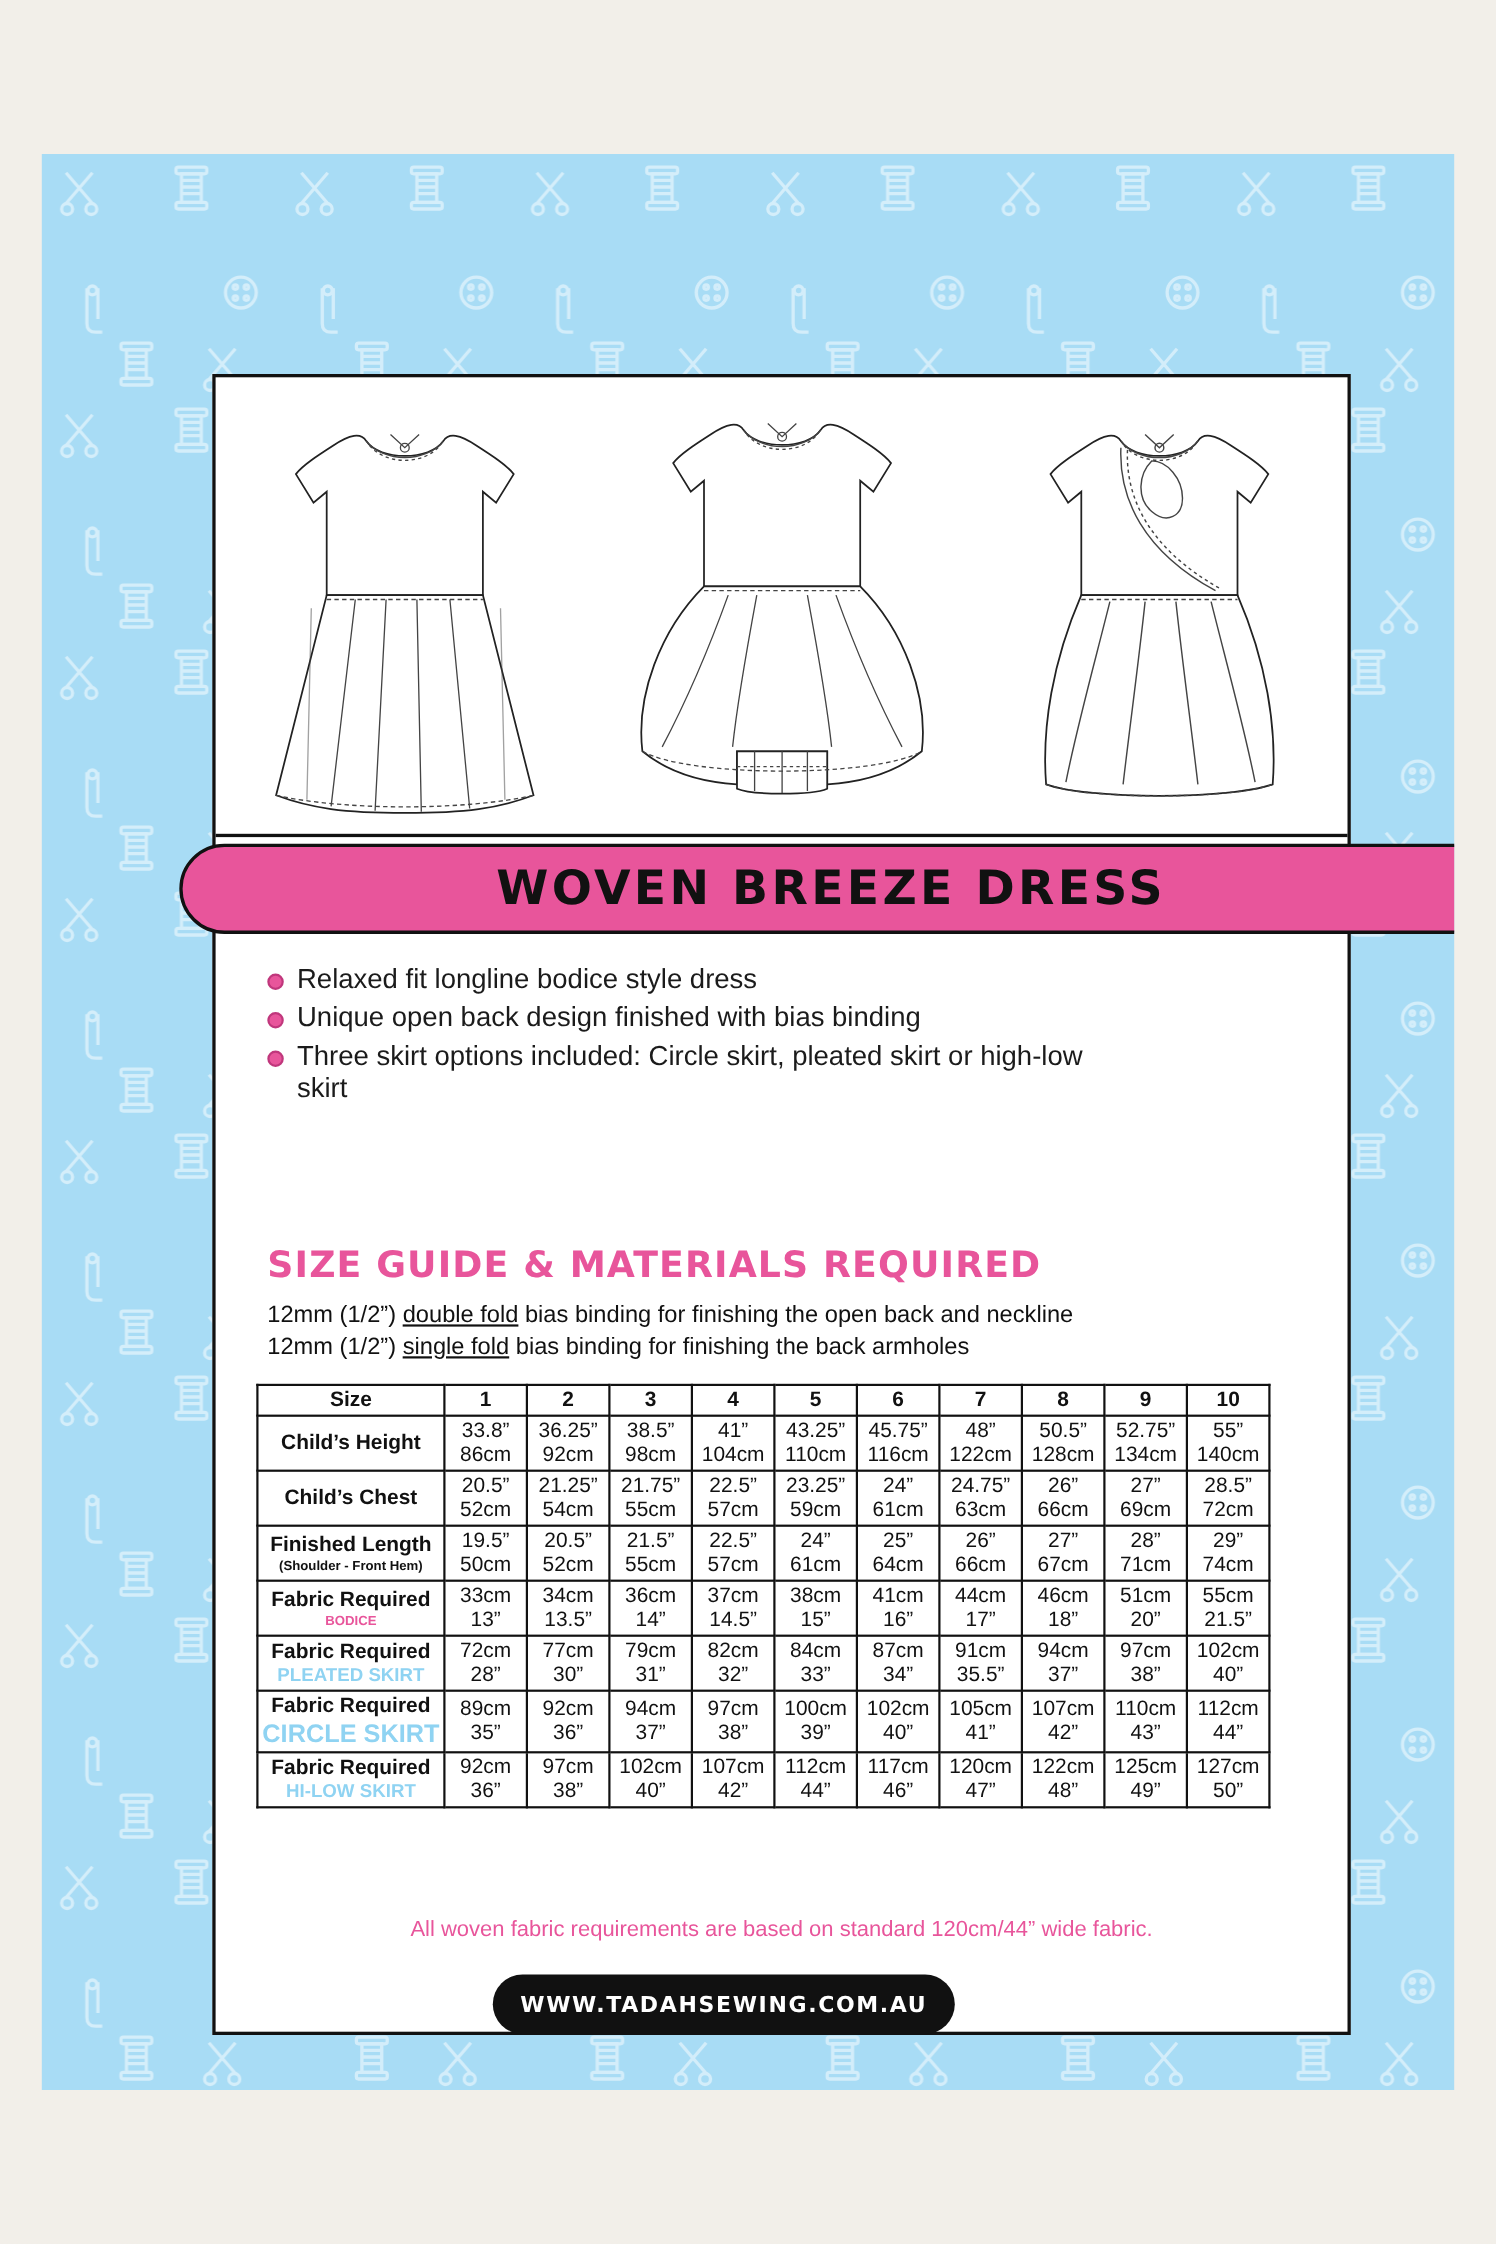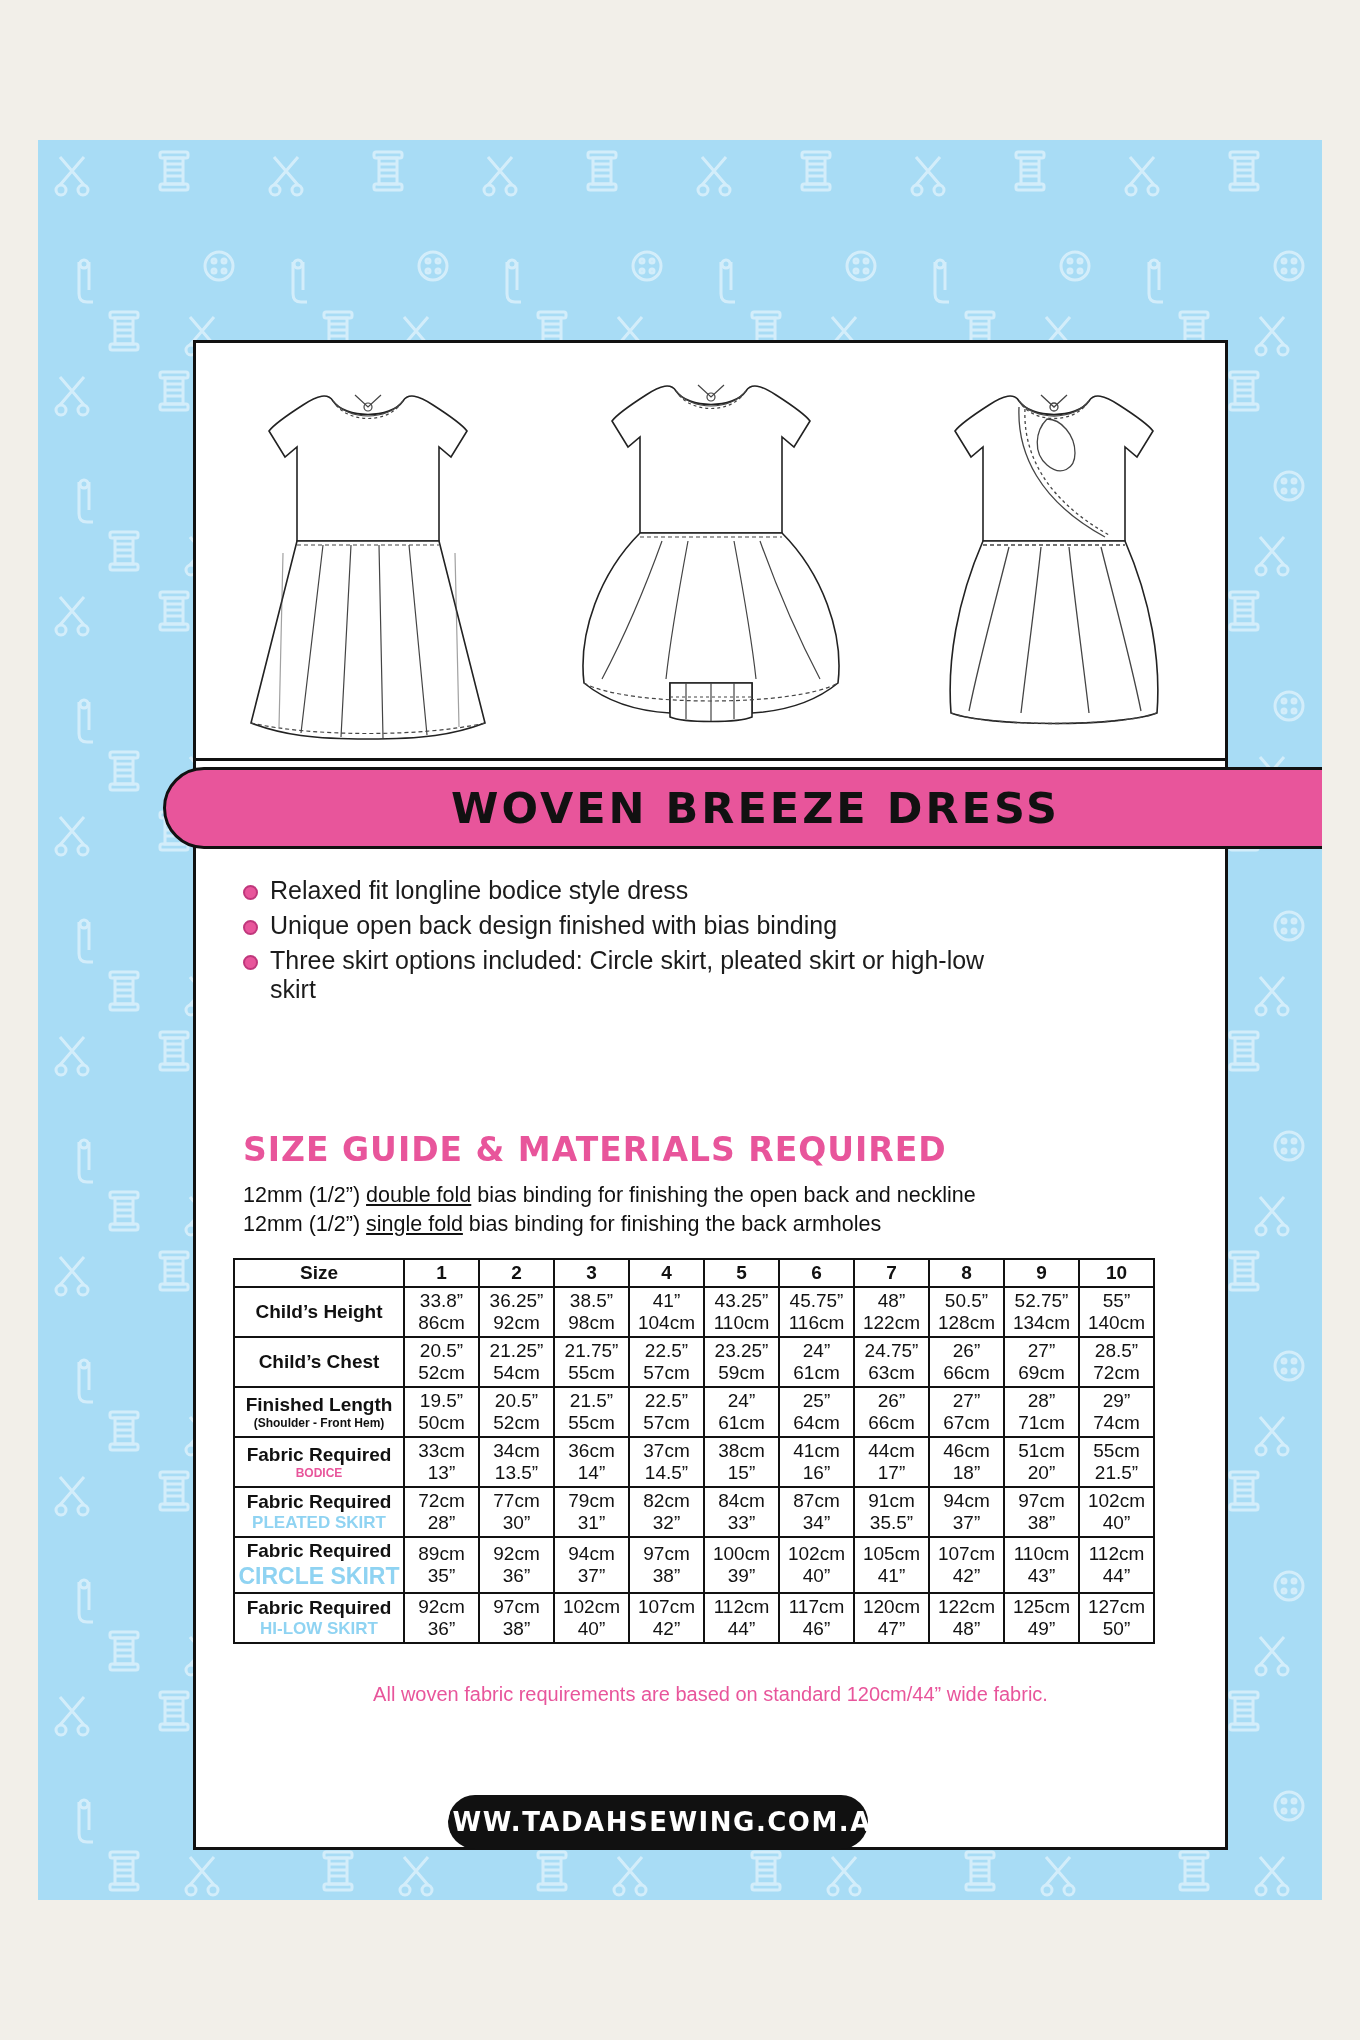--- a/index.html
+++ b/index.html
@@ -173,21 +173,21 @@
   .cell-two {
     line-height: 1.16;
     font-size: 19px;
   }
   .cell-two span { display: block; }
 
   
   .footnote {
     position: absolute;
     left: 0;
-    top: 1340px;
+    top: 1400px;
     width: 100%;
     text-align: center;
     color: #e8559b;
     font-size: 20px;
   }
 
   
   .url-pill {
     position: absolute;
     left: 410px;
@@ -197,21 +197,21 @@
     background: #111;
     border-radius: 27px;
     display: flex;
     align-items: center;
     justify-content: center;
     z-index: 6;
   }
   .url-text {
     font-family: "DejaVu Sans", sans-serif;
     color: #ffffff;
-    font-size: 26px;
+    font-size: 20px;
     letter-spacing: 1.5px;
     font-weight: bold;
   }
 </style>
 </head>
 <body>
 
 <div class="page">
 
   <div class="pattern-layer">

